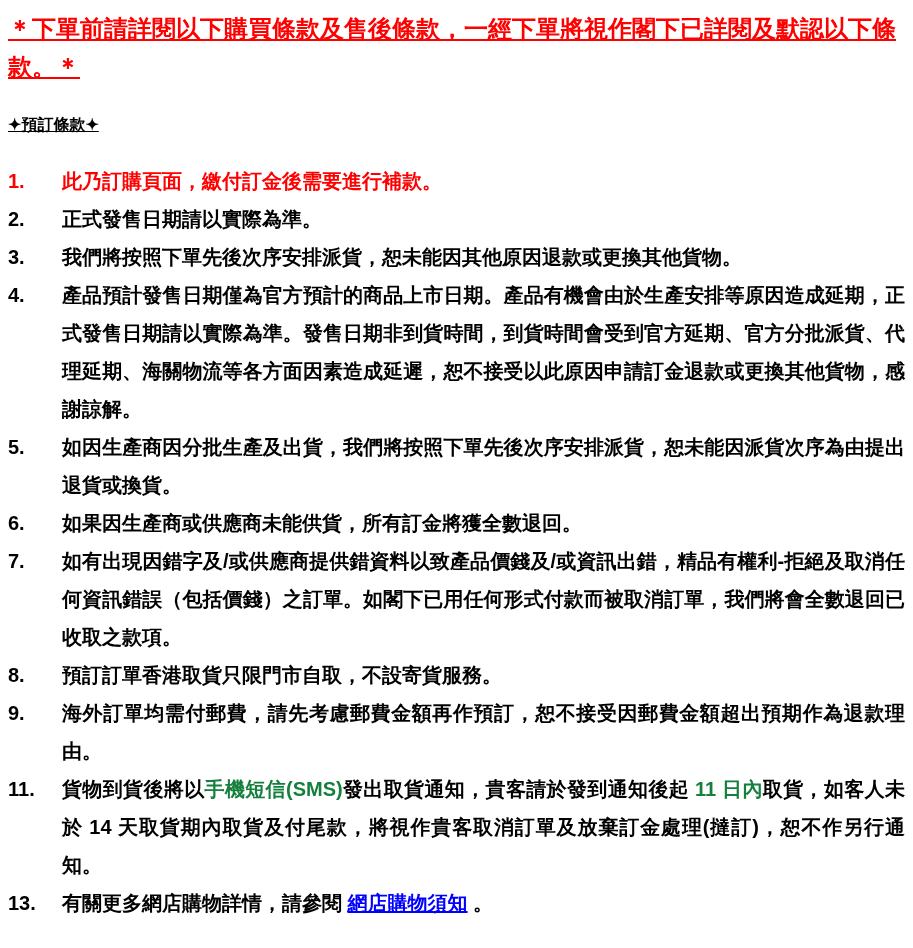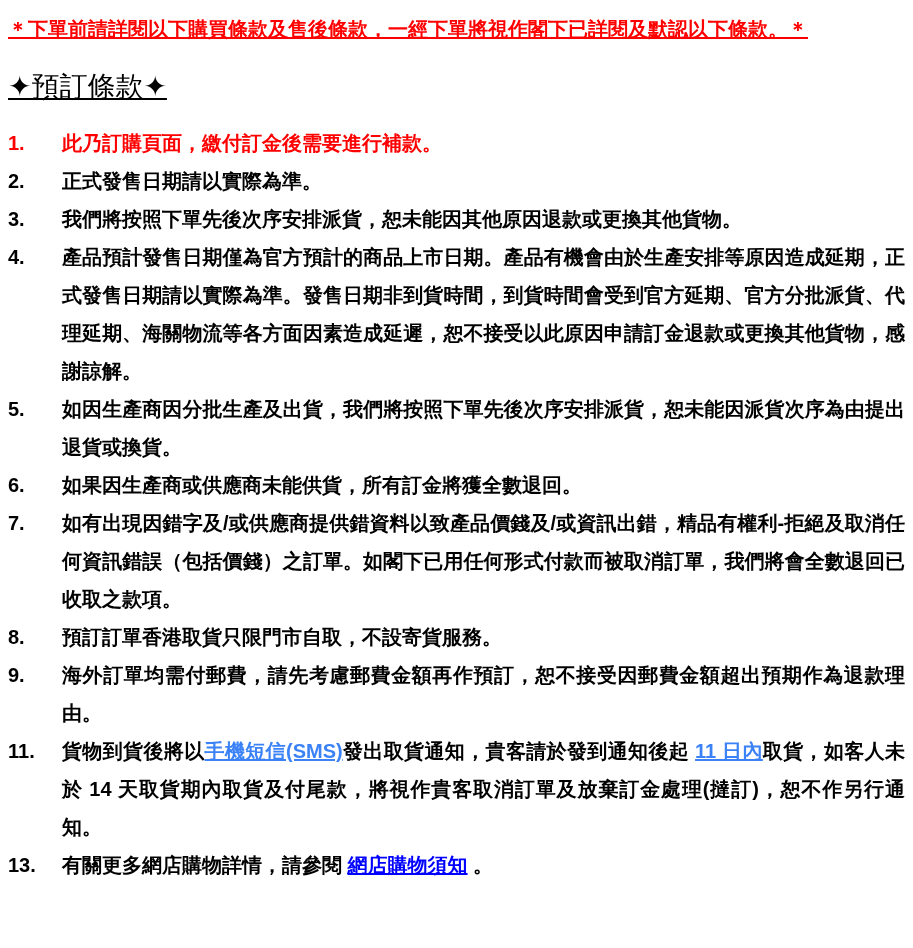--- a/index.html
+++ b/index.html
@@ -16,30 +16,30 @@
   .doc {
     box-sizing: border-box;
     width: 913px;
     min-height: 948px;
     padding: 10px 8px 20px 8px;
     font-size: 20px;
     line-height: 38px;
   }
   .title {
     margin: 0 0 20px 0;
-    font-size: 20px;
+    font-size: 24px;
     font-weight: 700;
     color: #ff0000;
     text-decoration: underline;
     line-height: 38px;
   }
   .section-header {
     margin: 0 0 18px 0;
-    font-size: 28px;
-    font-weight: 400;
+    font-size: 16px;
+    font-weight: 700;
     color: #000000;
     text-decoration: underline;
     line-height: 38px;
   }
   .terms-list {
     list-style: none;
     margin: 0;
     padding: 0;
   }
   .term {
@@ -52,22 +52,21 @@
   }
   .term .txt {
     flex: 1;
     text-align: justify;
     margin-left: 20px;
   }
   .term.red {
     color: #ff0000;
   }
   .hl-red {
-    color: #3b82f6;
-    text-decoration: underline;
+    color: #15803d;
   }
   .link {
     color: #0000ff;
     text-decoration: underline;
     cursor: pointer;
   }
 </style>
 </head>
 <body>
 

